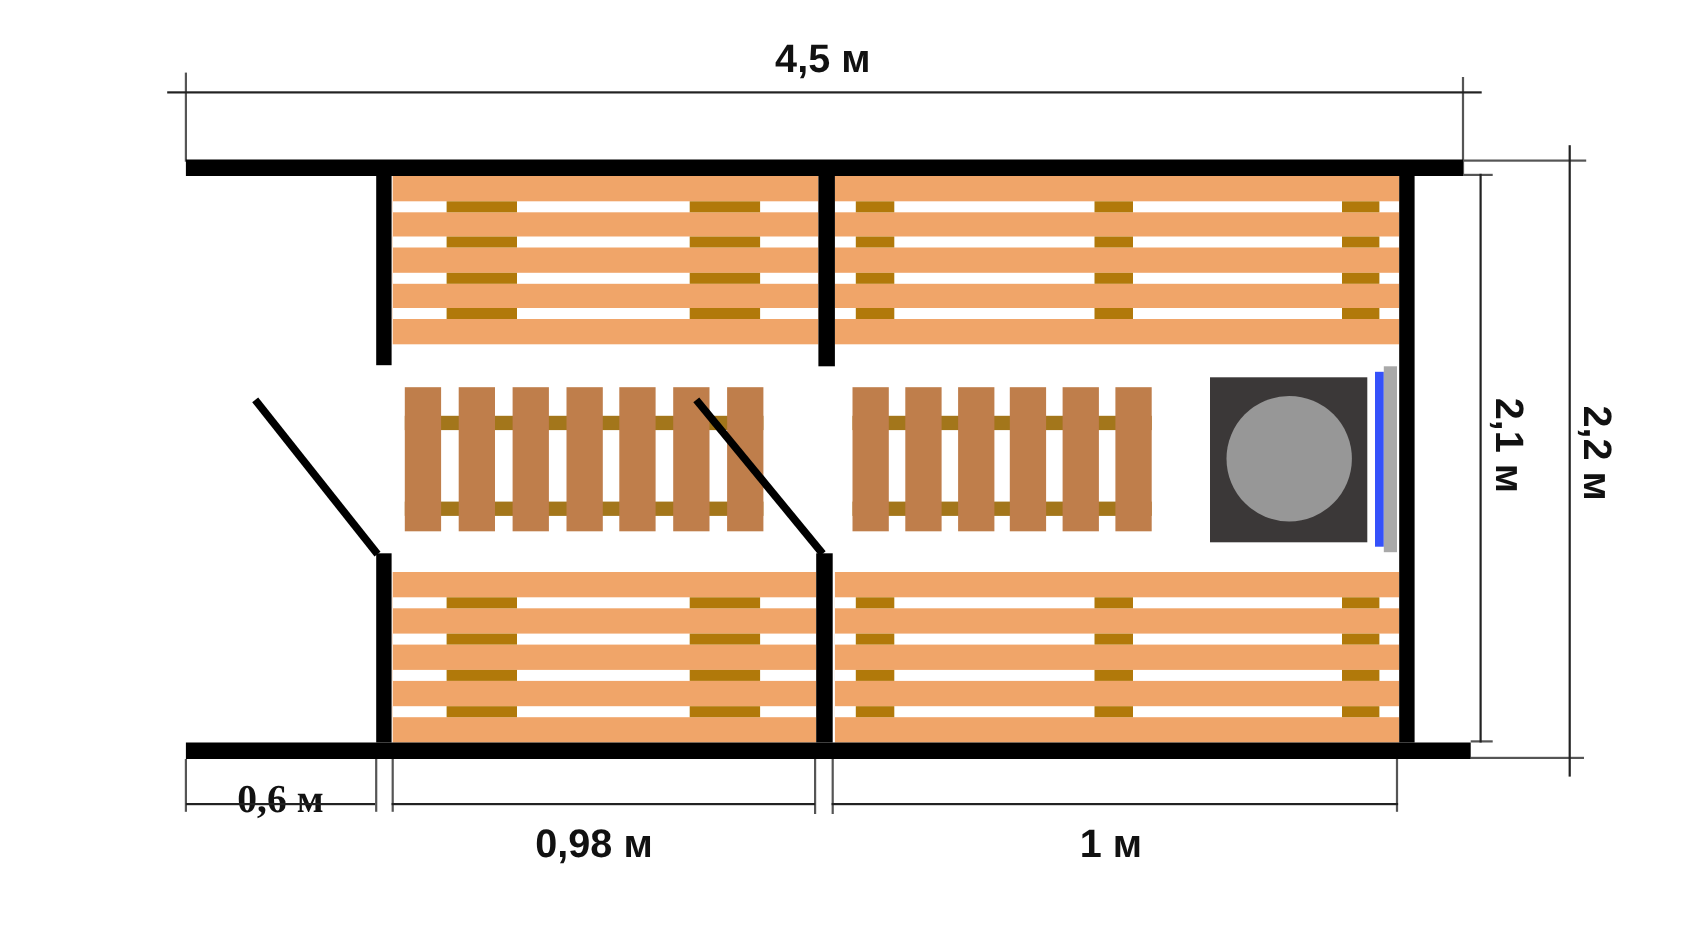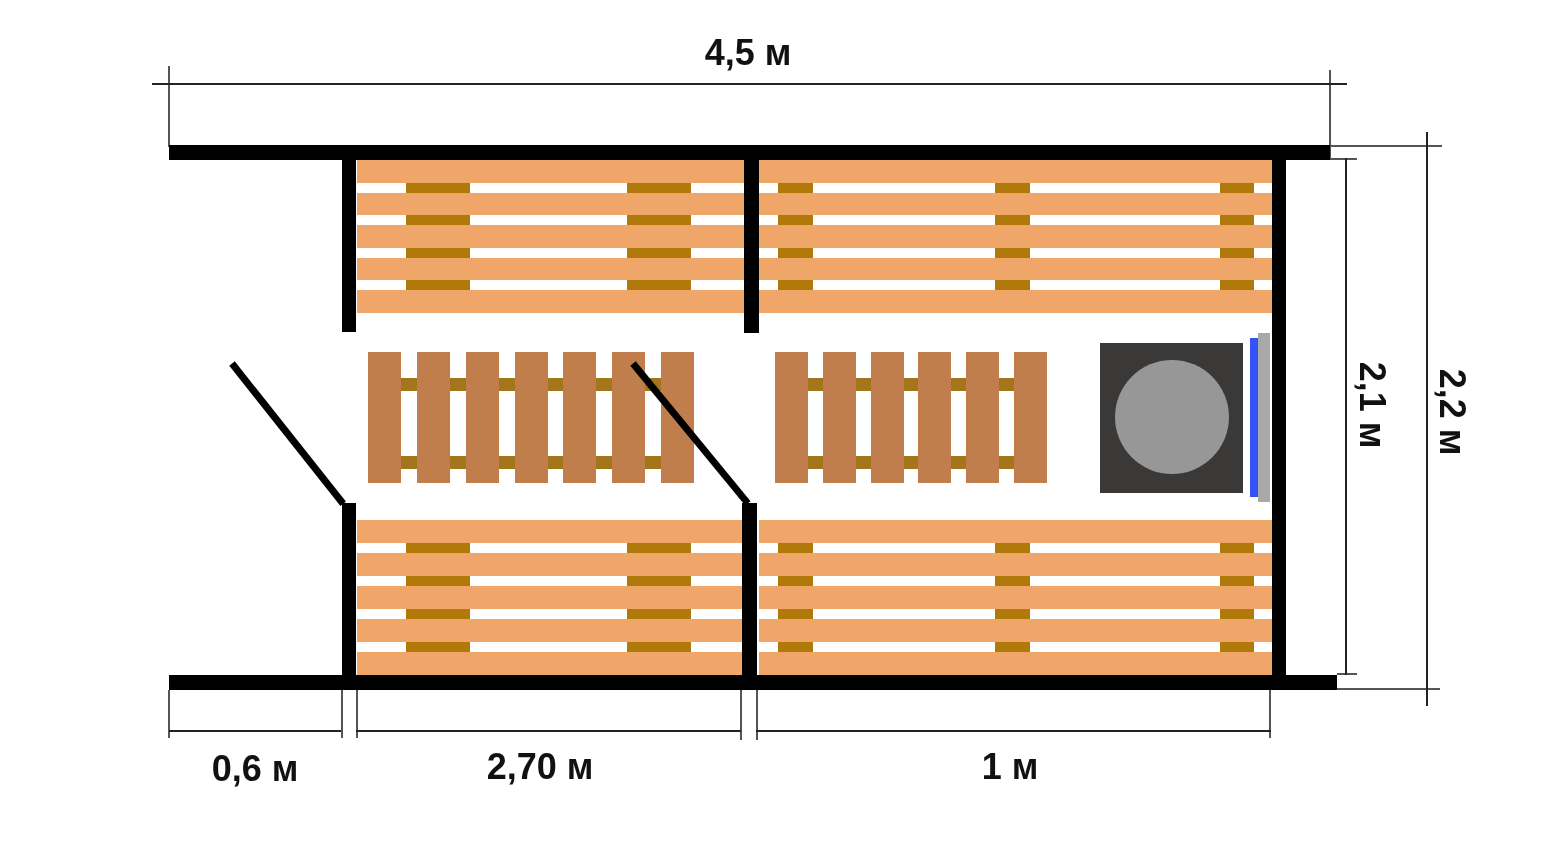--- a/index.html
+++ b/index.html
@@ -27,23 +27,23 @@
 </head>
 <body>
 
 <div class="stage">
   <div class="dim-label" style="left:748px; top:32px;">4,5 м</div>
 
   <div class="dim-label rot" style="left:1372px; top:405px;">2,1 м</div>
 
   <div class="dim-label rot" style="left:1452px; top:412px;">2,2 м</div>
 
-  <div class="dim-label" style="left:255px; top:748px;">0,6 м</div>
+  <div class="dim-label" style="left:255px; top:705px;font-family:Liberation Serif, serif;">0,6 м</div>
 
-  <div class="dim-label" style="left:540px; top:746px;">2,70 м</div>
+  <div class="dim-label" style="left:540px; top:746px;">0,98 м</div>
 
   <div class="dim-label" style="left:1010px; top:746px;">1 м</div>
 <div class="abs" style="left: 168px; top: 66px; width: 2px; height: 81px; background: rgb(85, 85, 85);"></div>
     <div class="abs" style="left: 1329px; top: 70px; width: 2px; height: 90px; background: rgb(85, 85, 85);"></div>
     <div class="abs" style="left: 1330px; top: 158px; width: 27px; height: 2px; background: rgb(85, 85, 85);"></div>
     <div class="abs" style="left: 1337px; top: 673px; width: 20px; height: 2px; background: rgb(85, 85, 85);"></div>
     <div class="abs" style="left: 1330px; top: 145px; width: 112px; height: 2px; background: rgb(85, 85, 85);"></div>
     <div class="abs" style="left: 1337px; top: 688px; width: 103px; height: 2px; background: rgb(85, 85, 85);"></div>
     <div class="abs" style="left: 168px; top: 690px; width: 2px; height: 48px; background: rgb(85, 85, 85);"></div>
     <div class="abs" style="left: 341px; top: 690px; width: 2px; height: 48px; background: rgb(85, 85, 85);"></div>

